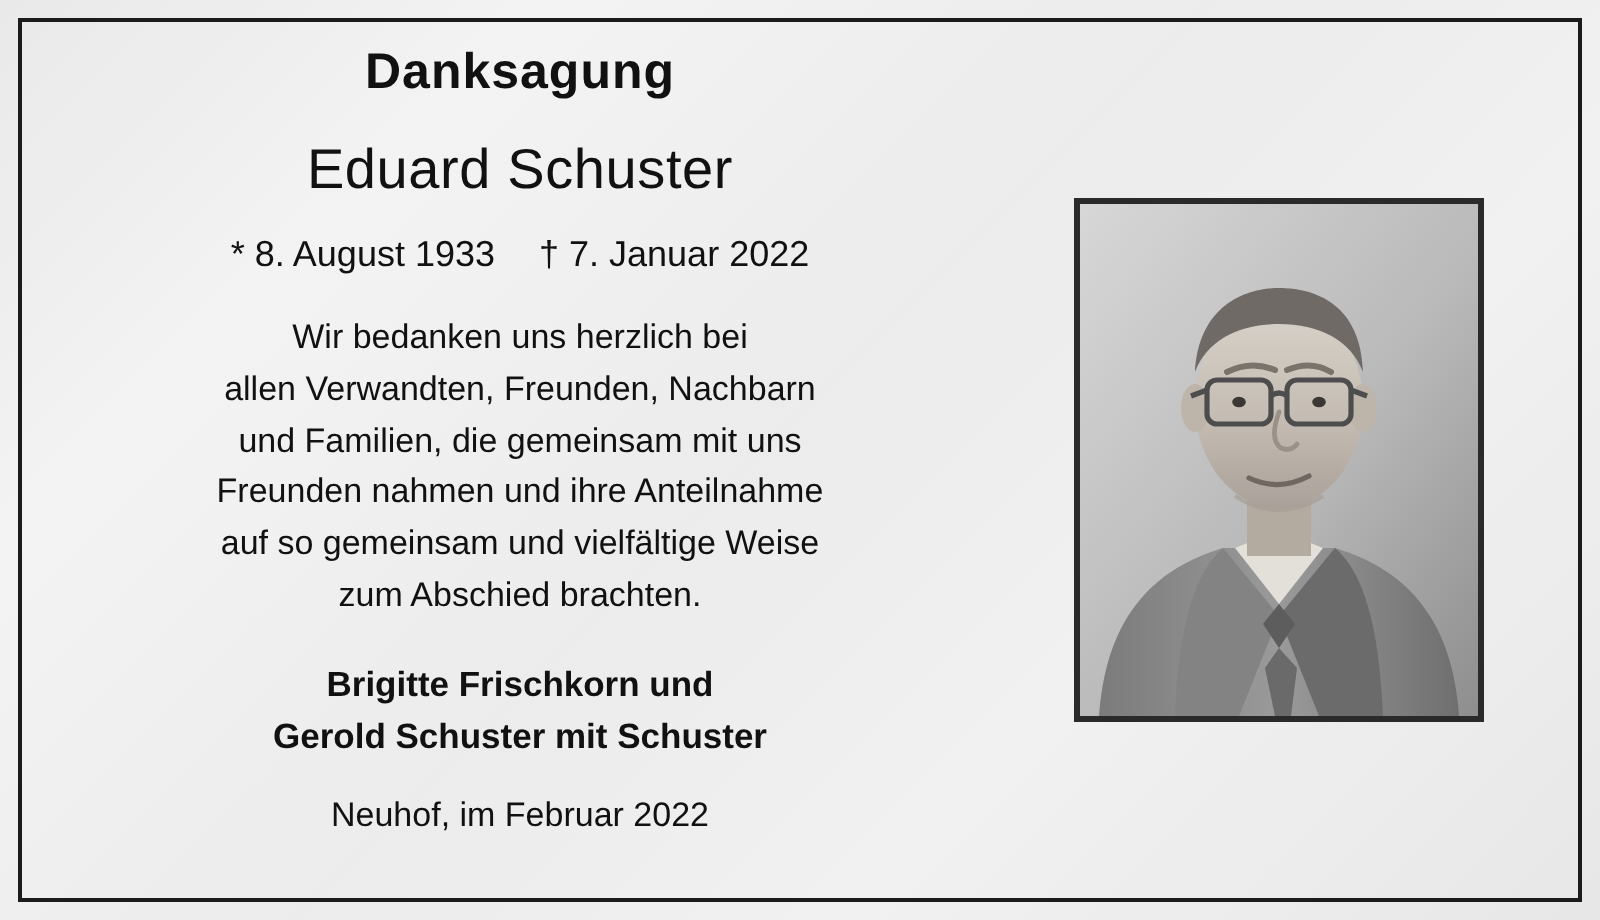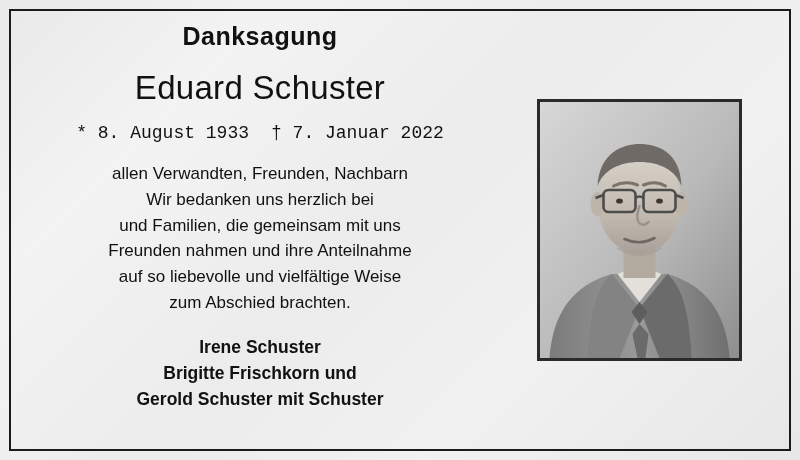--- a/index.html
+++ b/index.html
@@ -40,28 +40,27 @@
     color: #111111;
   }
   .heading {
     margin-top: 22px;
     font-size: 25px;
     font-weight: bold;
     letter-spacing: 0.5px;
   }
   .name {
     margin-top: 18px;
-    font-size: 33px;
+    font-size: 28px;
     font-weight: normal;
     letter-spacing: 0.3px;
   }
   .dates {
     margin-top: 16px;
     font-size: 18px;
-    font-family: Liberation Mono, monospace;
   }
   .dates .sep {
     display: inline-block;
     width: 22px;
   }
   .body-text {
     margin-top: 18px;
     font-size: 17px;
     line-height: 1.52;
   }
@@ -109,34 +108,34 @@
   <div class="content">
     <div class="heading">Danksagung</div>
 
     <div class="name">Eduard Schuster</div>
 
     <div class="dates">
       <span>* 8. August 1933</span><span class="sep"></span><span>† 7. Januar 2022</span>
     </div>
 
     <div class="body-text">
+      <span class="line">Wir bedanken uns herzlich bei</span>
       <span class="line">allen Verwandten, Freunden, Nachbarn</span>
-      <span class="line">Wir bedanken uns herzlich bei</span>
       <span class="line">und Familien, die gemeinsam mit uns</span>
       <span class="line">Freunden nahmen und ihre Anteilnahme</span>
-      <span class="line">auf so liebevolle und vielfältige Weise</span>
+      <span class="line">auf so gemeinsam und vielfältige Weise</span>
       <span class="line">zum Abschied brachten.</span>
     </div>
 
     <div class="survivors">
-      <span class="line">Irene Schuster</span>
       <span class="line">Brigitte Frischkorn und</span>
       <span class="line">Gerold Schuster mit Schuster</span>
     </div>
 
+    <div class="place">Neuhof, im Februar 2022</div>
   </div>
 
   <div class="photo-wrap">
     <svg viewBox="0 0 200 256" preserveAspectRatio="xMidYMid slice">
       <defs>
         <linearGradient id="bgGrad" x1="0" y1="0" x2="1" y2="1">
           <stop offset="0%" stop-color="#d7d7d7"></stop>
           <stop offset="55%" stop-color="#b9b9b9"></stop>
           <stop offset="100%" stop-color="#8e8e8e"></stop>
         </linearGradient>

